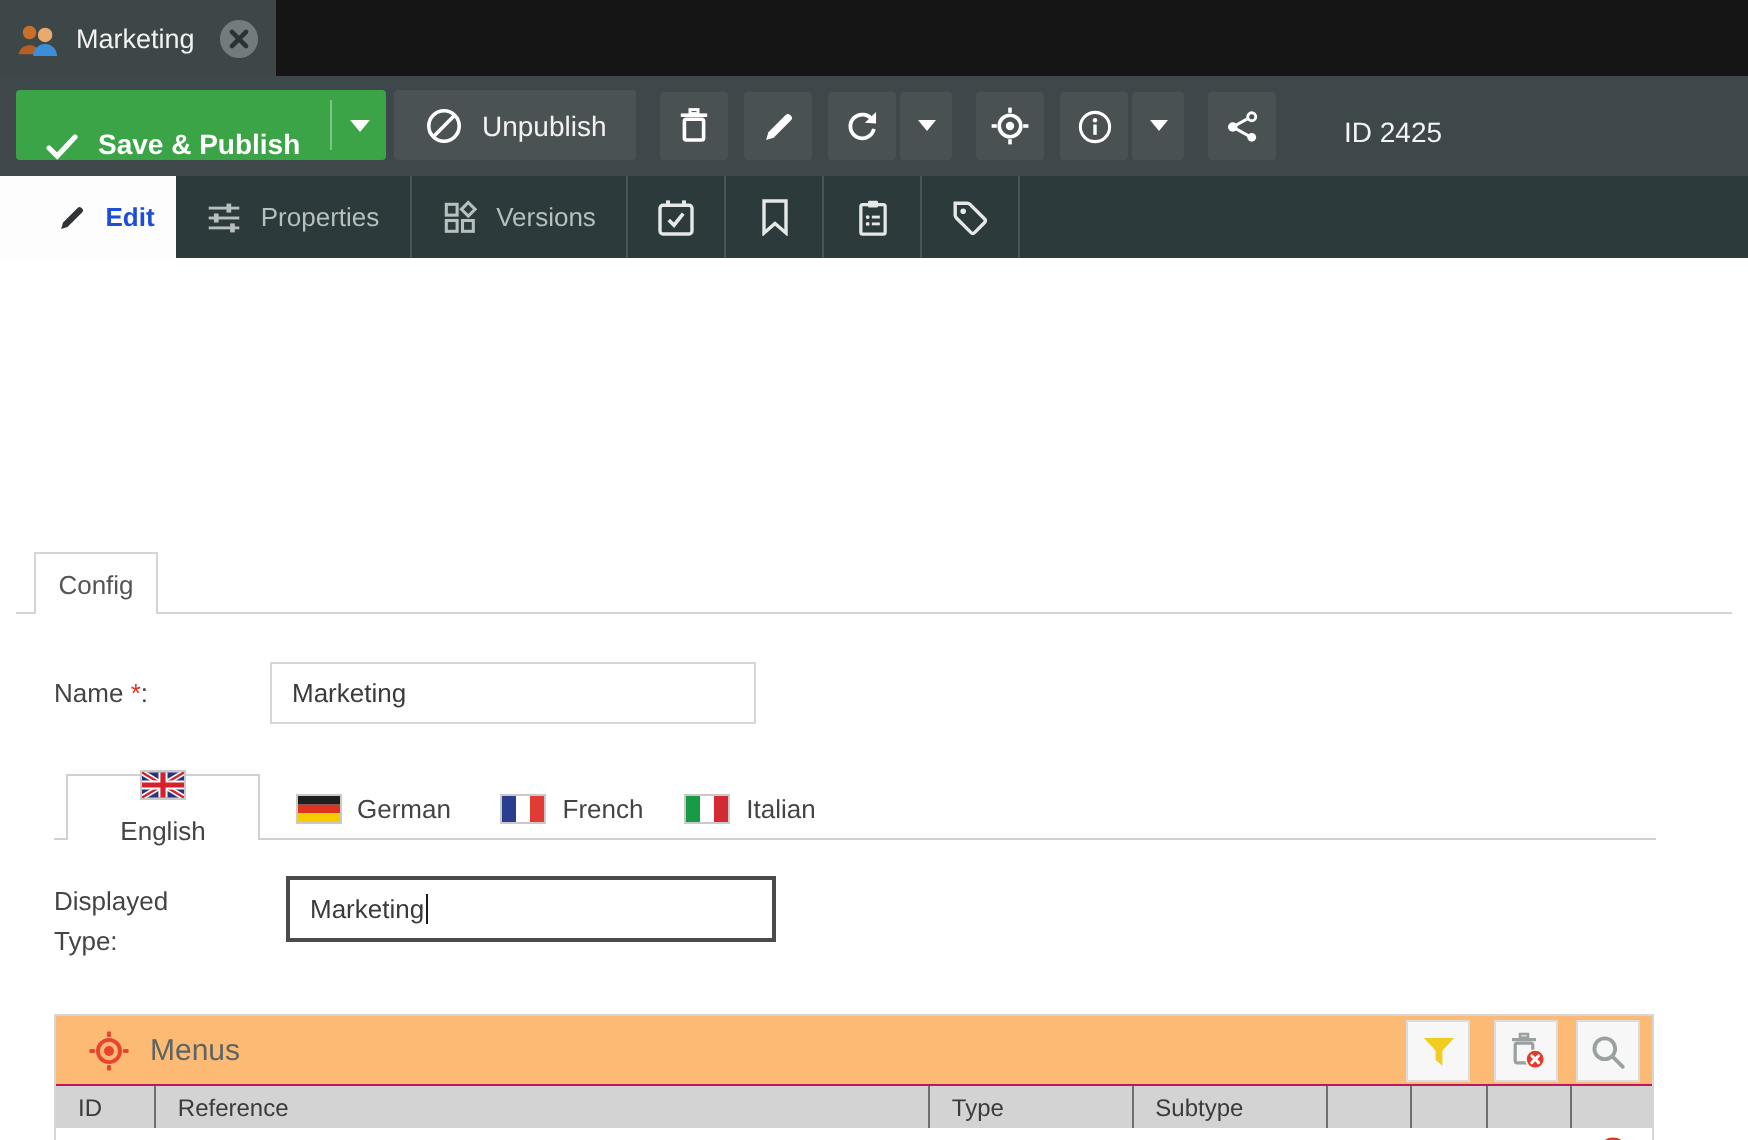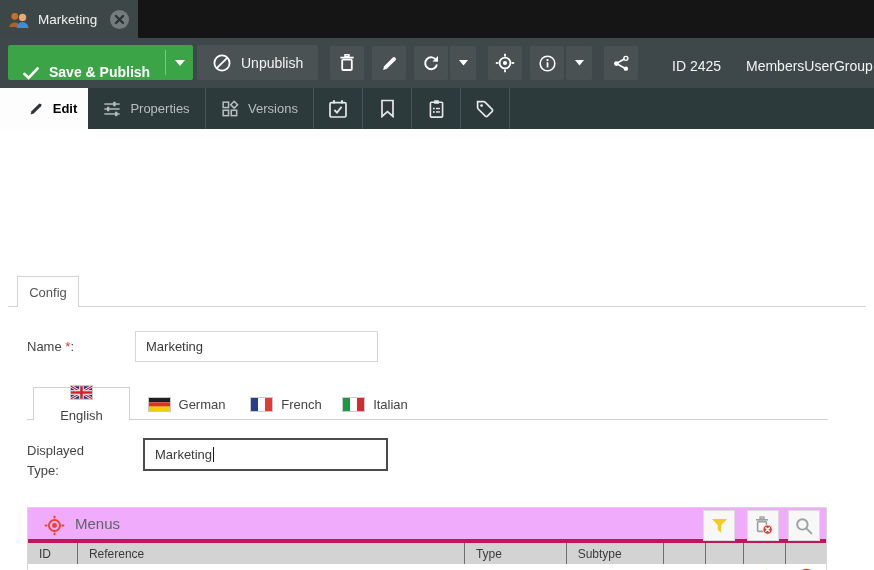--- a/index.html
+++ b/index.html
@@ -25,21 +25,21 @@
           display:flex; align-items:center; justify-content:center; cursor:pointer; }
   .split { position:absolute; top:8px; height:34px; display:flex; gap:2px; }
   .split .part { background:#4a5153; display:flex; align-items:center; justify-content:center; border-radius:2px; }
   .split .main { width:34px; } .split .arr { width:26px; }
   .tb-text { position:absolute; top:0; height:56px; display:flex; align-items:center; color:#f4f4f4; font-size:14px; }
 
   
   .navrow { position:absolute; left:0; top:88px; width:874px; height:41px; background:#2c3a3c; display:flex; }
   .ntab { display:flex; align-items:center; justify-content:center; gap:9px; height:41px;
           color:#b7bfbf; font-size:13px; border-right:1px solid #45565a; cursor:pointer; }
-  .ntab.active { background:#fdfdfd; color:#000000; font-weight:600; border-right:none;padding-left:17px; }
+  .ntab.active { background:#fdfdfd; color:#1d4ed8; font-weight:600; border-right:none;padding-left:17px; }
   .w-edit{width:88px;} .w-props{width:118px;} .w-vers{width:108px;} .w-ico{width:49px;}
 
   
   .content { position:absolute; left:0; top:129px; width:874px; height:441px; background:#fff; }
 
   .config-line { position:absolute; left:8px; top:177px; width:858px; border-top:1px solid #d4d4d4; }
   .config-tab { position:absolute; left:17px; top:147px; width:62px; height:31px; background:#fff;
                 border:1px solid #d4d4d4; border-bottom:none; display:flex; align-items:center; justify-content:center;
                 color:#555; font-size:13px; z-index:2; cursor:pointer; }
 
@@ -52,21 +52,21 @@
 
   .lang-line { position:absolute; left:27px; top:290px; width:801px; border-top:1px solid #d0d0d0; }
   .langtab { position:absolute; display:flex; align-items:center; justify-content:center; gap:8px;
              font-size:13px; color:#444; cursor:pointer; }
   .langtab.active { top:258px; height:33px; background:#fff; border:1px solid #d0d0d0; border-bottom:none; z-index:2;flex-direction:column; }
   .langtab.idle { top:261px; height:29px; }
   .flag { display:inline-block; line-height:0; border:1px solid #c9c9c9; }
 
   
   .panel { position:absolute; left:27px; top:378px; width:800px; height:156px; border:1px solid #d6d6d6; background:#fff; }
-  .p-head { position:relative; height:35px; background:#f0abfc; border-bottom:4px solid #be185d;
+  .p-head { position:relative; height:35px; background:#fdba74; border-bottom:1px solid #be185d;
             display:flex; align-items:center; }
   .p-title { color:#5c6464; font-size:15px; position:absolute; left:47px; }
   .p-ico { position:absolute; left:16px; top:7px; }
   .hbtn { position:absolute; top:2px; width:32px; height:31px; background:#f7f7f7; border:1px solid #dcdcdc;
           display:flex; align-items:center; justify-content:center; cursor:pointer; }
 
   .ghead { display:flex; height:21px; background:#d3d3d3; font-size:12px; color:#3b3b3b; align-items:flex-start; }
   .ghead .cell { height:21px; display:flex; align-items:center; border-right:1px solid #6f6f6f; }
   .ghead .cell:last-child { border-right:none; }
   .grow { display:flex; height:24px; align-items:center; font-size:13px; color:#333; }
@@ -208,21 +208,20 @@
           <line x1="6" y1="9.2" x2="13" y2="5.3" stroke="#fff" stroke-width="1.6"></line>
           <line x1="6" y1="10.8" x2="13" y2="14.7" stroke="#fff" stroke-width="1.6"></line>
           <circle cx="4.6" cy="10" r="2.5" fill="#fff"></circle>
           <circle cx="14.6" cy="4.6" r="2.1" fill="none" stroke="#fff" stroke-width="1.5"></circle>
           <circle cx="14.6" cy="15.4" r="2.3" fill="#fff"></circle>
         </svg>
       </span>
     </div>
 
     <span class="tb-text" style="left:672px;">ID 2425</span>
-    <span class="tb-text" style="left:746px;">MembersUserGroup</span>
   </div>
 
   <div class="navrow">
     <div class="ntab active w-edit">
       <span>
         <svg width="16" height="16" viewBox="0 0 20 20">
             <path d="M3.2 16.8 L4.4 12.8 L13.5 3.7 a1.7 1.7 0 0 1 2.4 0 l0.4 0.4 a1.7 1.7 0 0 1 0 2.4 L7.2 15.6 L3.2 16.8 z" fill="#2f3536"></path>
           </svg>
       </span>
       <span>Edit</span>

